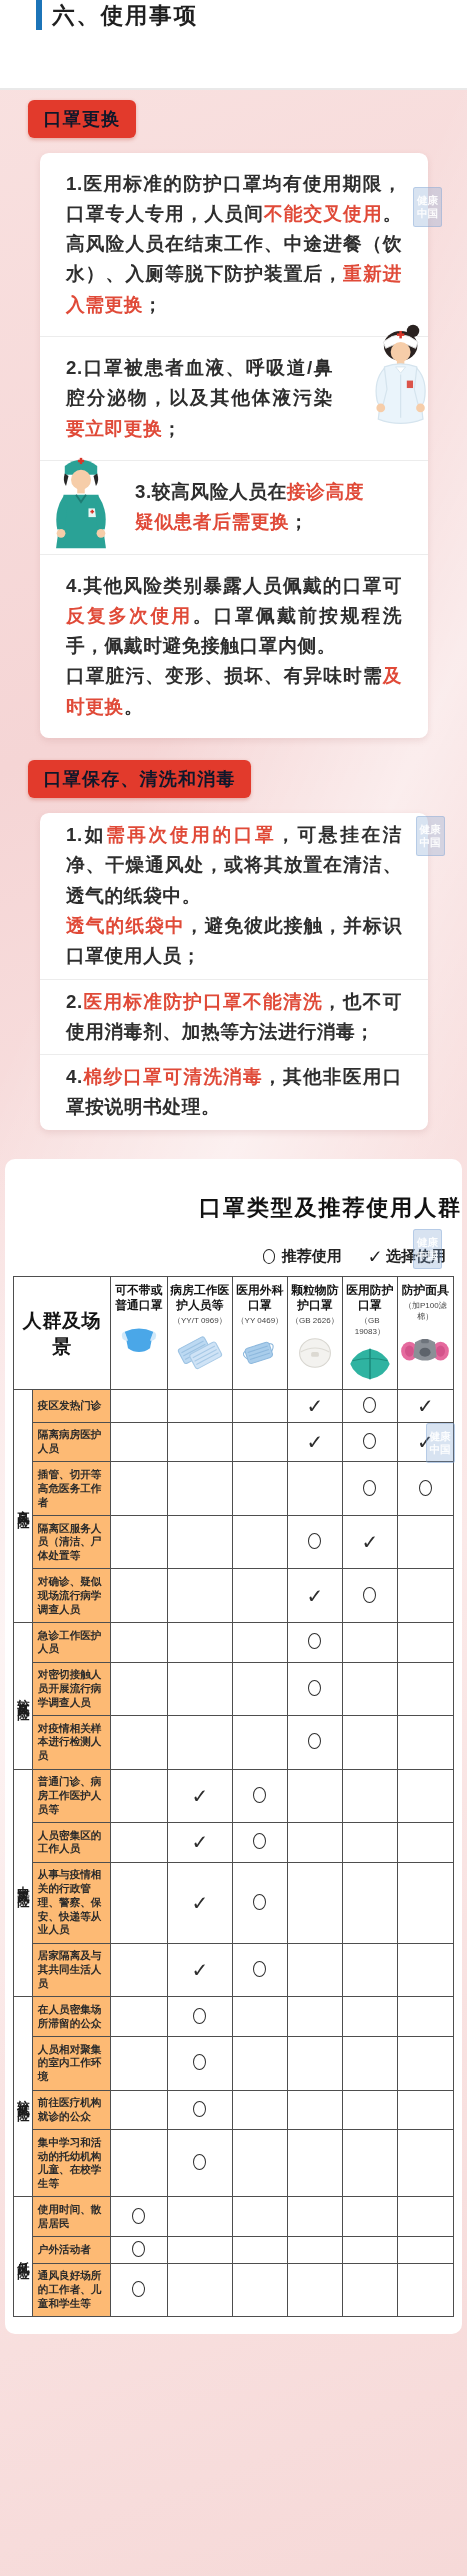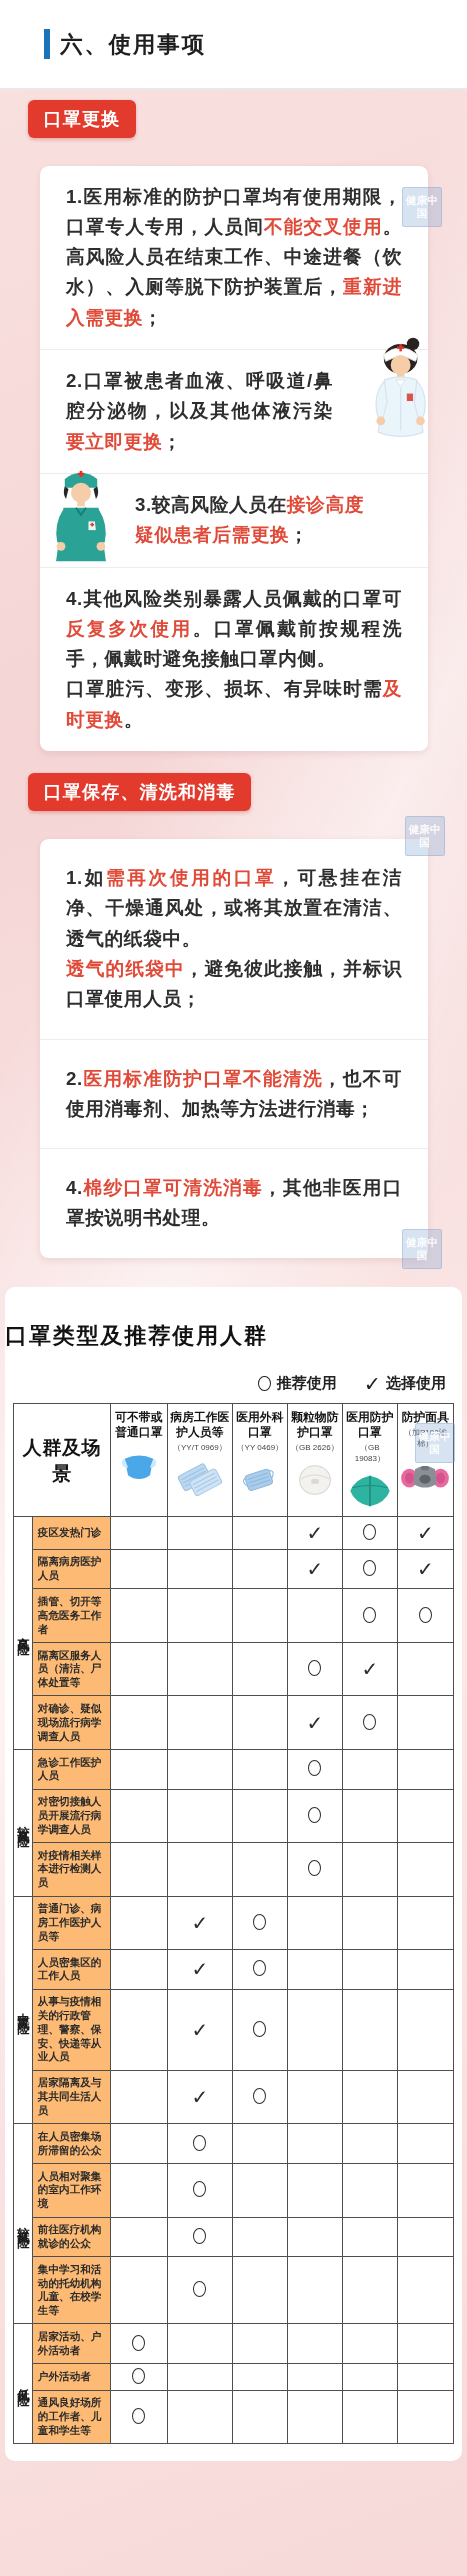--- a/index.html
+++ b/index.html
@@ -10,74 +10,74 @@
   }
   .page {
     position:relative; width:467px; height:2576px; overflow:hidden;
     background:
       linear-gradient(115deg, rgba(255,255,255,0) 30%, rgba(255,255,255,.55) 46%, rgba(255,255,255,0) 60%),
       linear-gradient(160deg,#f9e2e1 0%,#f5d5d5 28%,#fbe9e8 62%,#f6d9d8 100%);
   }
   
   .header {
     height:90px; background:#fff; border-bottom:2.5px solid #e9e9e9;
-    display:flex; align-items:center;padding-left:8px;
+    display:flex; align-items:flex-start;
   }
   .title-accent { width:6.2px; height:30px; background:#1c74b8; margin:0 10px 0 36px; }
   .page-title { font-size:22.4px; font-weight:700; color:#1f1f1f; letter-spacing:1.9px; }
   
   .intro {
     margin:22.4px 35px 0 40px; font-size:18.7px; line-height:1.64; font-weight:700;
     color:#2e2e2e; text-align:justify; text-indent:2em; letter-spacing:0.6px;
   }
   .red { color:#e04a38; }
   
   .badge {
-    display:inline-block; margin:10px 0 13px 28px; background:#e23a2c; color:#ffffff;
+    display:inline-block; margin:10px 0 0 28px; background:#e23a2c; color:#0f172a;
     font-size:18px; font-weight:700; letter-spacing:1.2px;
     padding:6.8px 15.6px; border-radius:6.2px; box-shadow:0 1.9px 3.7px rgba(190,60,40,.3);
   }
   .badge2 { margin-top:22.4px; }
   
   .card {
     background:#fff; border-radius:8.7px; margin:15px 39px 0 40px;
     box-shadow:0 2.5px 6.2px rgba(185,120,120,.18); position:relative;
   }
   .item {
     position:relative; padding:16px 26px; font-size:18.7px; line-height:1.62;
     font-weight:700; color:#2e2e2e; text-align:justify; letter-spacing:0.6px;
   }
-  .card2 .item { padding:24px 26px; }
+  .card2 .item { padding:7px 26px; }
   .item + .item { border-top:1.9px solid #ececec; }
   .item-nurse { padding-right:95px; }
   .item-doctor { padding-left:95px; padding-right:64px; }
   .illu { position:absolute; }
   .illu-nurse { right:-10px; top:-16px; width:76px; height:144px; }
   .illu-doctor { left:6.2px; top:-10px; width:70px; height:116px; }
   
   .stamp {
-    position:absolute; width:40px; height:40px; padding:0;
+    position:absolute; width:29px; height:40px; padding:0;
     background:rgba(125,162,210,.30); border:1.2px solid rgba(125,162,210,.38);
     border-radius:2.5px; color:rgba(255,255,255,.9); font-size:10.6px; font-weight:700;
     line-height:1.2; display:flex; align-items:center; justify-content:center;
     text-align:center; word-break:break-all;
   }
   .stamp1 { right:25px; top:187px; }
   .stamp2 { right:22.4px; top:816px; }
   .stamp3 { right:25px; top:1229px; }
   .stamp4 { right:12.4px; top:1423px; }
   
   .table-card {
     background:#fff; border-radius:10px; margin:29px 5px 0; padding:34px 0 17.4px;
     min-height:1101px;
   }
-  .table-title { text-align:left; font-size:22px; font-weight:700; color:#121212; letter-spacing:1.9px; }
+  .table-title { text-align:right; font-size:22px; font-weight:700; color:#121212; letter-spacing:1.9px; }
   .legend {
     display:flex; justify-content:flex-end; gap:27px;
-    margin:21px 16px 7.5px 0; font-size:15px; font-weight:700; color:#222;
+    margin:21px 16px 7.5px 0; font-size:15px; font-weight:700; color:#222;font-family:Liberation Mono, monospace;
   }
   .legend-item { display:flex; align-items:center; }
   .sym-circle {
     display:inline-block; width:12.4px; height:15px; border:1.9px solid #222;
     border-radius:50%; margin-right:6.2px;
   }
   .sym-check { font-size:20.5px; font-weight:700; margin-right:5px; color:#222; }
   table { border-collapse:collapse; margin:0 auto; table-layout:fixed; width:439px; }
   th, td { border:1.2px solid #4e4e4e; }
   thead th { font-size:11.8px; font-weight:700; color:#141414; padding:6.2px 1.2px 5px; vertical-align:top; background:#fff; }
@@ -434,21 +434,21 @@
             <td class="row-label">集中学习和活动的托幼机构儿童、在校学生等</td>
             <td class="mark-cell"></td>
             <td class="mark-cell"><span class="mark-circle"></span></td>
             <td class="mark-cell"></td>
             <td class="mark-cell"></td>
             <td class="mark-cell"></td>
             <td class="mark-cell"></td>
           </tr>
           <tr>
             <th class="risk-cell" rowspan="3"><span>低风险</span></th>
-            <td class="row-label">居家活动、户外活动者</td>
+            <td class="row-label">使用时间、散居居民</td>
             <td class="mark-cell"><span class="mark-circle"></span></td>
             <td class="mark-cell"></td>
             <td class="mark-cell"></td>
             <td class="mark-cell"></td>
             <td class="mark-cell"></td>
             <td class="mark-cell"></td>
           </tr>
           <tr>
             <td class="row-label">户外活动者</td>
             <td class="mark-cell"><span class="mark-circle"></span></td>

